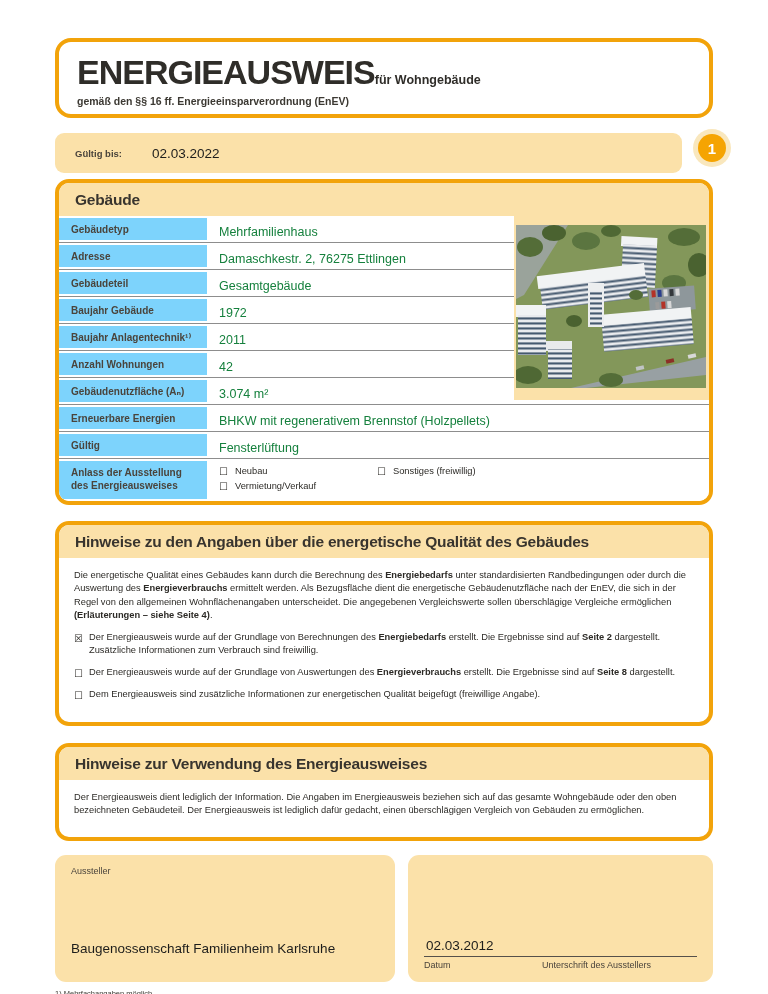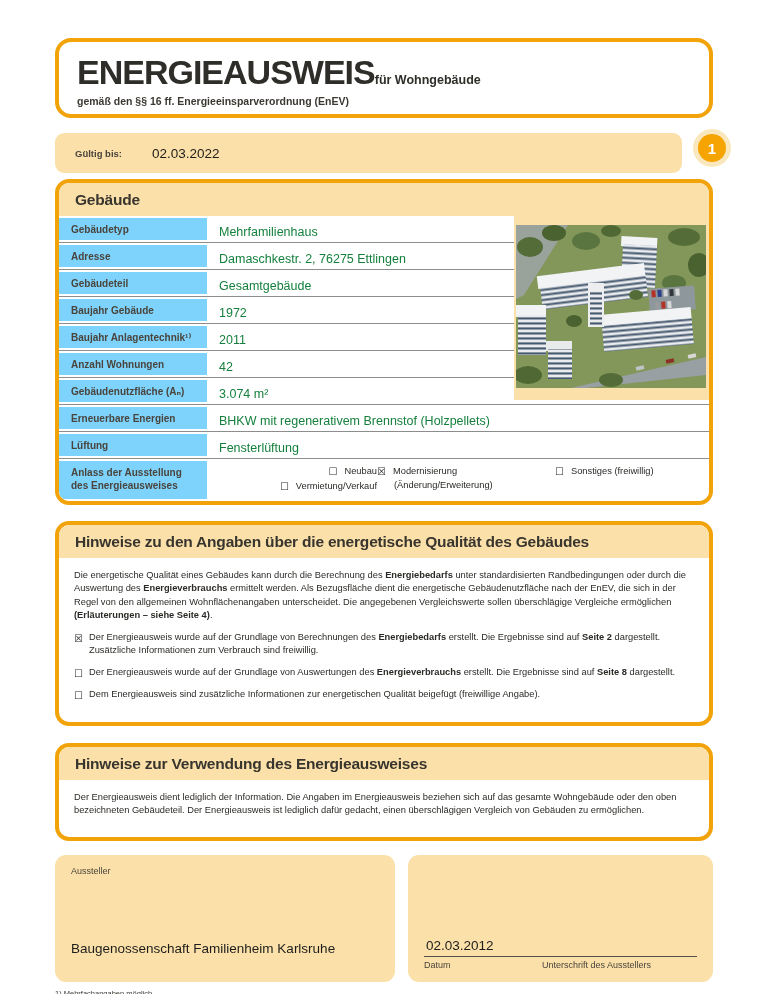--- a/index.html
+++ b/index.html
@@ -50,21 +50,21 @@
     font-size:10px; font-weight:bold; color:#4a443c; line-height:1.3;
   }
   .g-value { flex:1; padding:5px 12px 2px; font-size:12.5px; color:#15803d; align-self:flex-end; padding-bottom:3px; }
   .photo-panel {
     position:absolute; top:0; right:0; width:195px; height:184px;
     background:#fbe1a9; z-index:3; padding:9px 3px 0 2px;
   }
   .photo-panel svg { display:block; }
 
   .anlass-value { flex:1; display:flex; padding:6px 12px 6px; font-size:9.3px; color:#2c2a26; }
-  .anlass-col1 { width:158px;text-align:right; }
+  .anlass-col1 { width:158px; }
   .anlass-col2 { width:178px; }
   .anlass-col3 { flex:1; }
   .anlass-line { margin-bottom:4px; white-space:nowrap; }
   .cb { display:inline-block; font-size:10px; margin-right:7px; transform:translateY(0.5px); color:#2c2a26; }
   .cb-indent { margin-left:17px; display:inline-block; }
 
   
   .sec-hinweise1 { margin-top:16px; }
   .sec-hinweise2 { margin-top:17px; }
   .h-body { padding:11px 15px 19px; font-size:9.3px; line-height:1.45; color:#2c2a26; }
@@ -202,37 +202,33 @@
       </div>
       <div class="g-row">
         <div class="g-label">Gebäudenutzfläche (Aₙ)</div>
         <div class="g-value">3.074 m²</div>
       </div>
       <div class="g-row">
         <div class="g-label">Erneuerbare Energien</div>
         <div class="g-value">BHKW mit regenerativem Brennstof (Holzpellets)</div>
       </div>
       <div class="g-row">
-        <div class="g-label">Lüftung</div>
+        <div class="g-label">Gültig</div>
         <div class="g-value">Fensterlüftung</div>
       </div>
 
       <div class="g-row last">
         <div class="g-label">
           <div>Anlass der Ausstellung</div>
           <div>des Energieausweises</div>
         </div>
         <div class="anlass-value">
           <div class="anlass-col1">
             <div class="anlass-line"><span class="cb">☐</span><span>Neubau</span></div>
             <div class="anlass-line"><span class="cb">☐</span><span>Vermietung/Verkauf</span></div>
-          </div>
-          <div class="anlass-col2">
-            <div class="anlass-line"><span class="cb">☒</span><span>Modernisierung</span></div>
-            <div class="anlass-line"><span class="cb-indent">(Änderung/Erweiterung)</span></div>
           </div>
           <div class="anlass-col3">
             <div class="anlass-line"><span class="cb">☐</span><span>Sonstiges (freiwillig)</span></div>
           </div>
         </div>
       </div>
 
     </div>
   </div>
 

